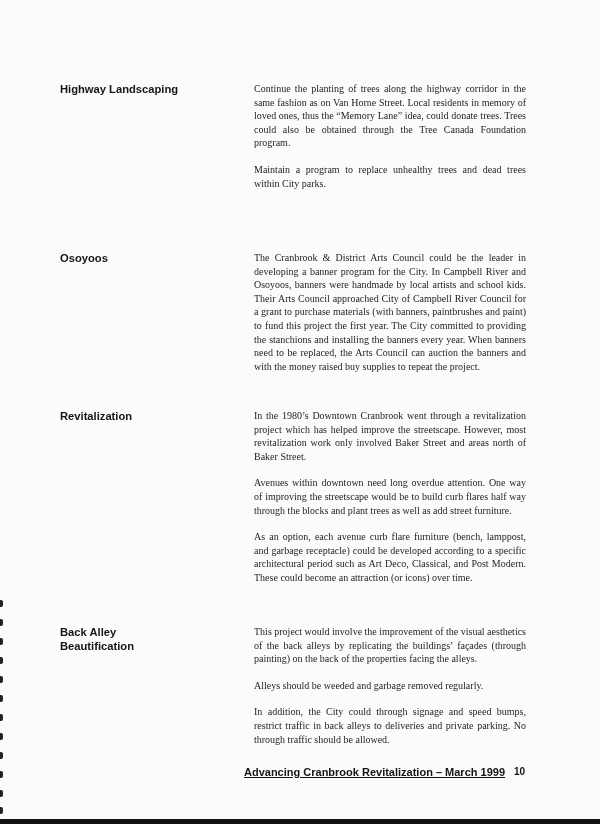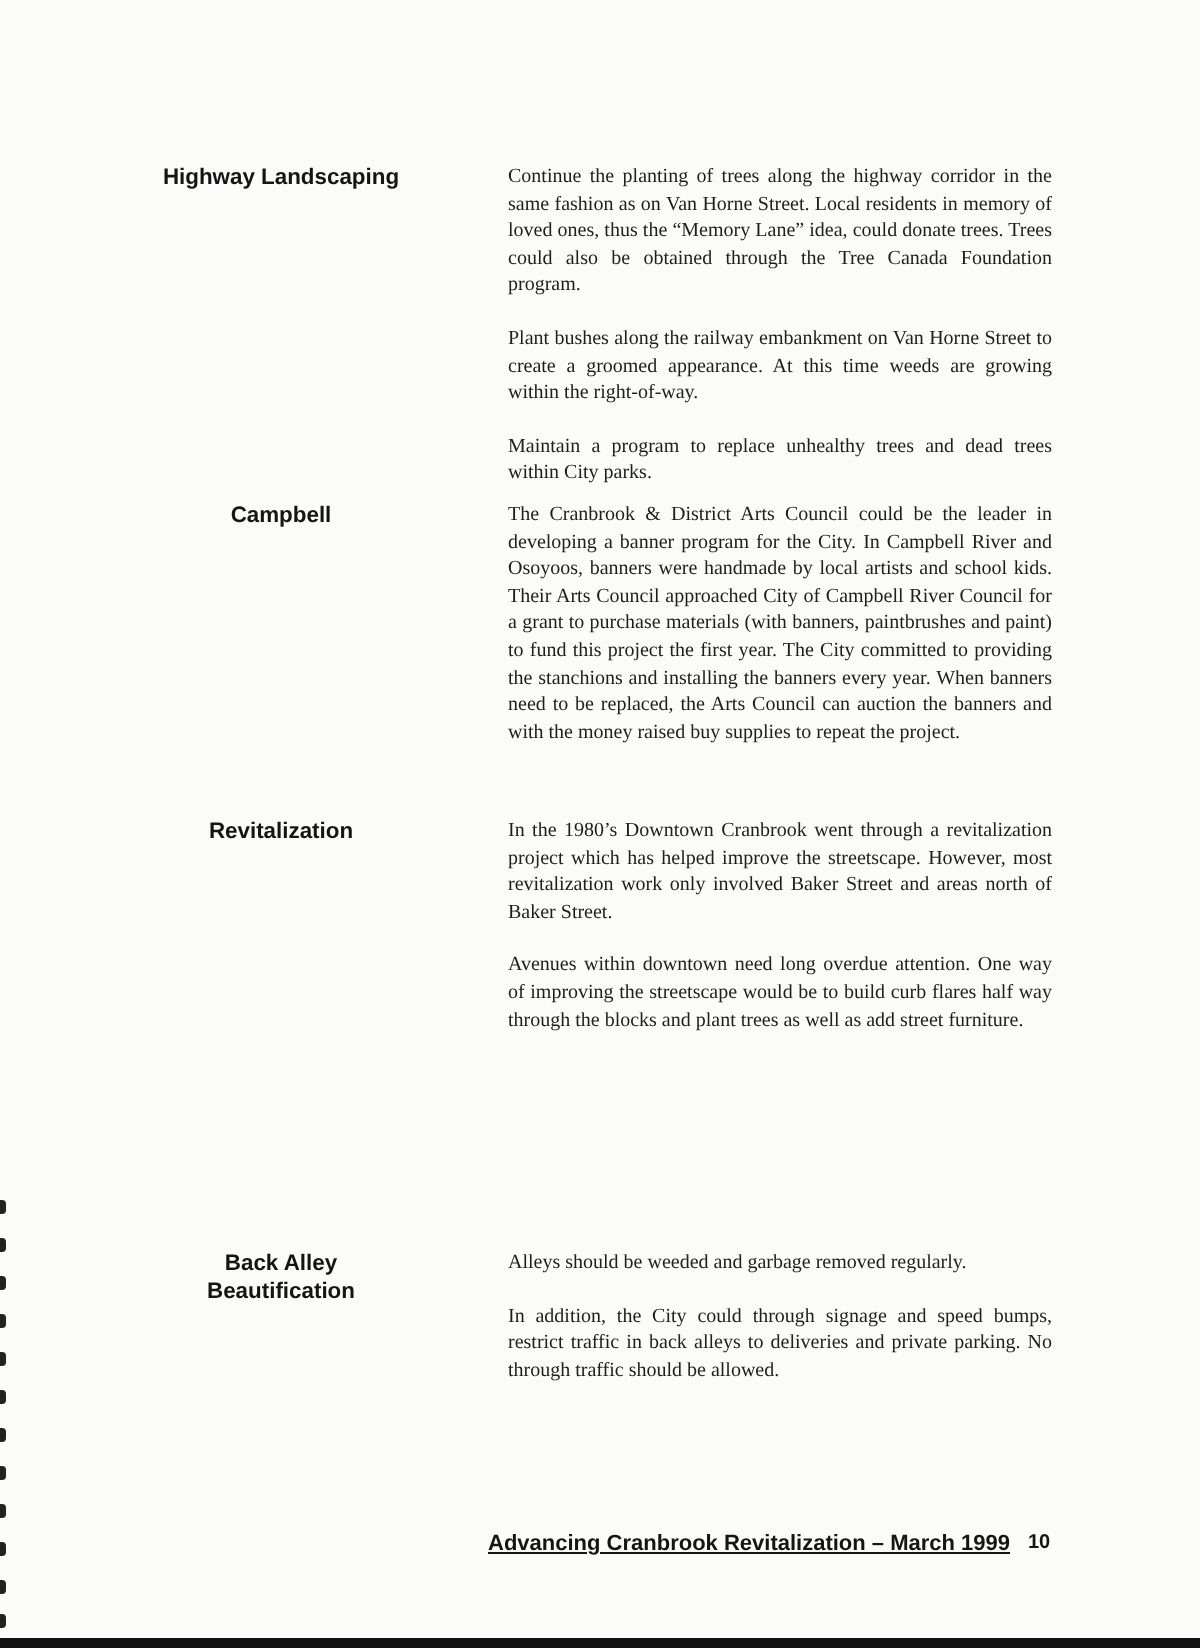--- a/index.html
+++ b/index.html
@@ -5,21 +5,21 @@
   html, body { margin: 0; padding: 0; }
   body {
     width: 600px; height: 824px; position: relative; overflow: hidden;
     background: #fbfbfa;
     font-family: "Liberation Serif", serif;
     color: #1e1e1e;
   }
   .section { position: absolute; left: 0; width: 600px; }
   .heading {
     position: absolute; left: 60px; width: 161px; top: 0;
-    text-align: center;
+    text-align: left;
     font-family: "Liberation Sans", sans-serif;
     font-weight: bold; font-size: 11.2px; line-height: 14px;
     color: #151515;
   }
   .body {
     position: absolute; left: 254px; width: 272px; top: 0;
   }
   .body p {
     margin: 0 0 13px 0;
     font-size: 10px; line-height: 13.6px;
@@ -46,50 +46,51 @@
 </style>
 </head>
 <body>
 
 <div class="section" style="top:82px;">
   <div class="heading">
     <div>Highway Landscaping</div>
   </div>
   <div class="body">
     <p>Continue the planting of trees along the highway corridor in the same fashion as on Van Horne Street. Local residents in memory of loved ones, thus the “Memory Lane” idea, could donate trees. Trees could also be obtained through the Tree Canada Foundation program.</p>
-    <p>Plant bushes along the railway embankment on Van Horne Street to create a groomed appearance. At this time weeds are growing within the right-of-way.</p>
     <p>Maintain a program to replace unhealthy trees and dead trees within City parks.</p>
   </div>
 </div>
 
 <div class="section" style="top:251px;">
   <div class="heading">
-    <div>Campbell</div>
+    <div>Osoyoos</div>
   </div>
   <div class="body">
     <p>The Cranbrook &amp; District Arts Council could be the leader in developing a banner program for the City. In Campbell River and Osoyoos, banners were handmade by local artists and school kids. Their Arts Council approached City of Campbell River Council for a grant to purchase materials (with banners, paintbrushes and paint) to fund this project the first year. The City committed to providing the stanchions and installing the banners every year. When banners need to be replaced, the Arts Council can auction the banners and with the money raised buy supplies to repeat the project.</p>
   </div>
 </div>
 
 <div class="section" style="top:409px;">
   <div class="heading">
     <div>Revitalization</div>
   </div>
   <div class="body">
     <p>In the 1980’s Downtown Cranbrook went through a revitalization project which has helped improve the streetscape. However, most revitalization work only involved Baker Street and areas north of Baker Street.</p>
     <p>Avenues within downtown need long overdue attention. One way of improving the streetscape would be to build curb flares half way through the blocks and plant trees as well as add street furniture.</p>
+    <p>As an option, each avenue curb flare furniture (bench, lamppost, and garbage receptacle) could be developed according to a specific architectural period such as Art Deco, Classical, and Post Modern. These could become an attraction (or icons) over time.</p>
   </div>
 </div>
 
 <div class="section" style="top:625px;">
   <div class="heading">
     <div>Back Alley</div>
     <div>Beautification</div>
   </div>
   <div class="body">
+    <p>This project would involve the improvement of the visual aesthetics of the back alleys by replicating the buildings’ façades (through painting) on the back of the properties facing the alleys.</p>
     <p>Alleys should be weeded and garbage removed regularly.</p>
     <p>In addition, the City could through signage and speed bumps, restrict traffic in back alleys to deliveries and private parking. No through traffic should be allowed.</p>
   </div>
 </div>
 
 <div class="footer-title">Advancing Cranbrook Revitalization – March 1999</div>
 <div class="footer-page">10</div>
 
 <div class="binding-marks">
   <div class="mark" style="top:0px;"></div>

